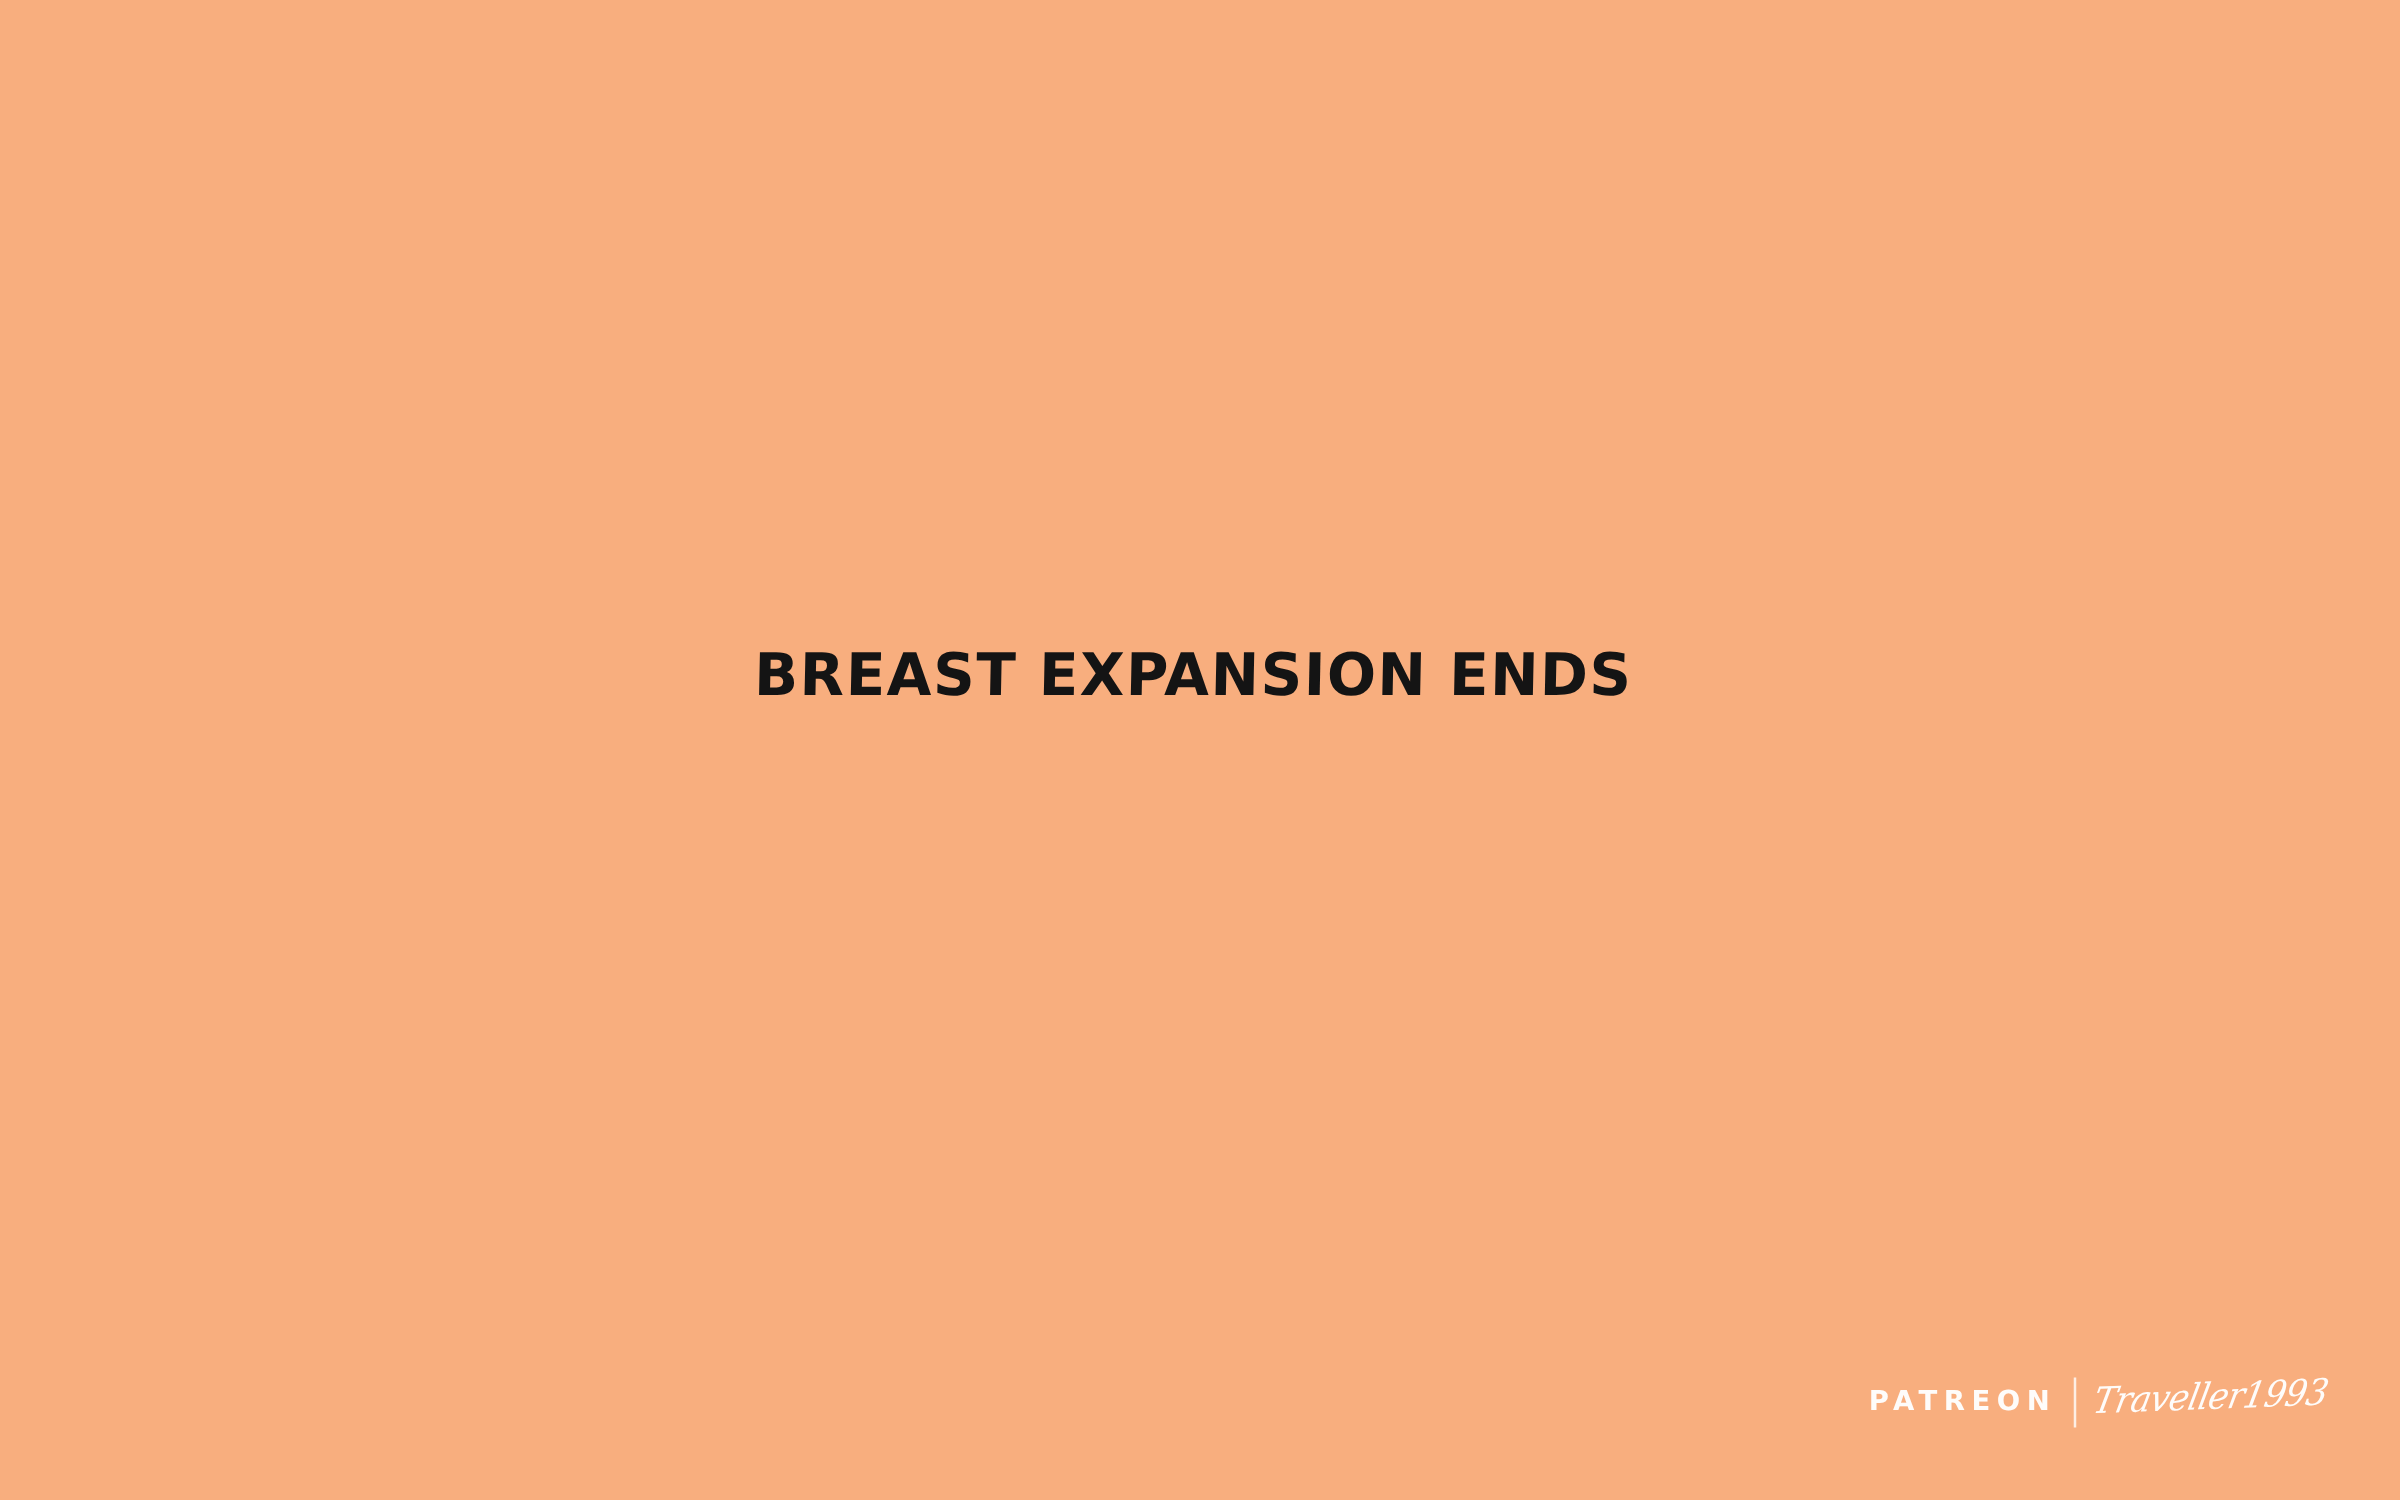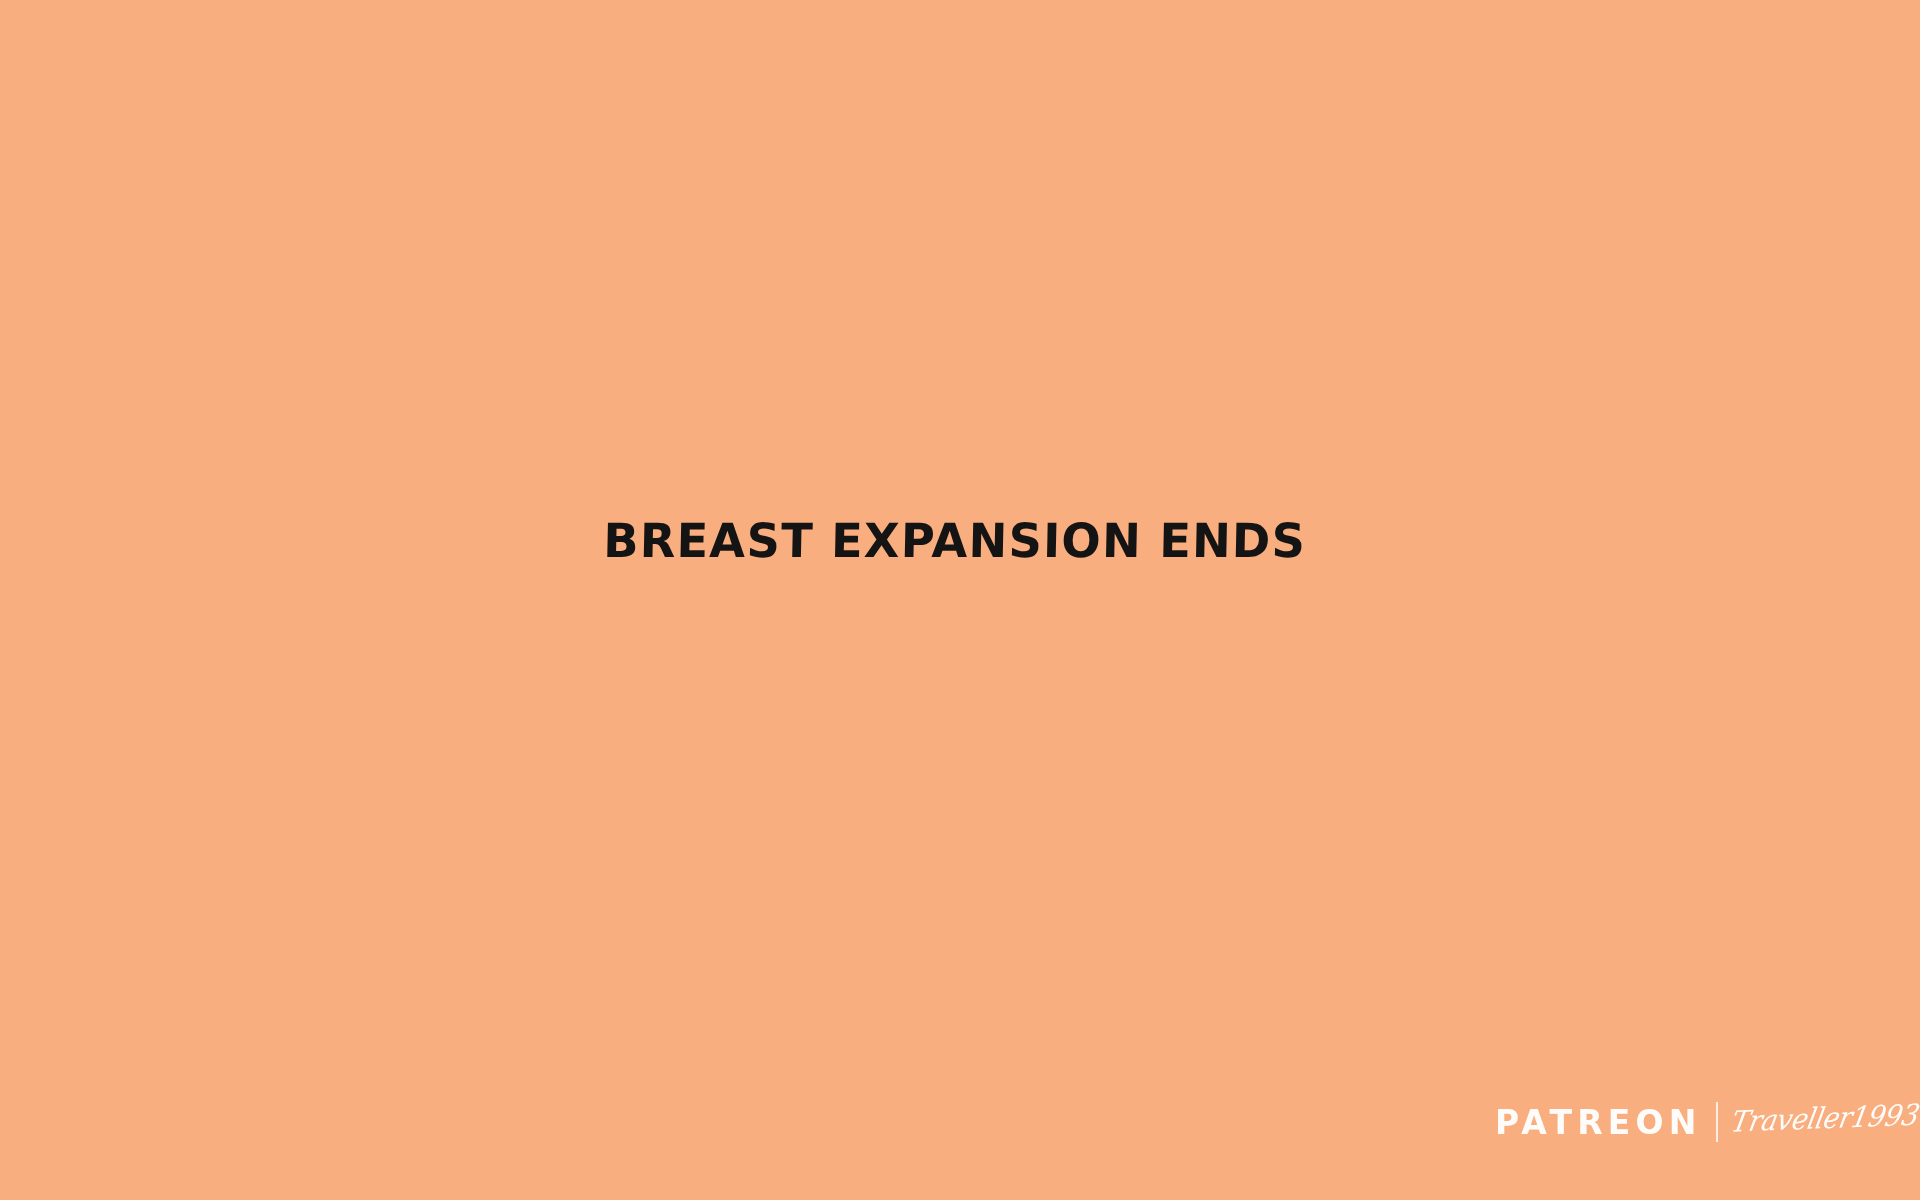--- a/index.html
+++ b/index.html
@@ -59,21 +59,21 @@
     top: 1098px;
     display: flex;
     align-items: center;
     height: 48px;
     opacity: 0.97;
   }
 
   #wm-wordmark {
     color: #ffffff;
     font-family: "DejaVu Sans", sans-serif;
-    font-size: 33px;
+    font-size: 22px;
     font-weight: 700;
     letter-spacing: 5.2px;
     line-height: 1;
     white-space: nowrap;
     padding-right: 2px;
   }
 
   #wm-divider {
     width: 2px;
     height: 40px;

